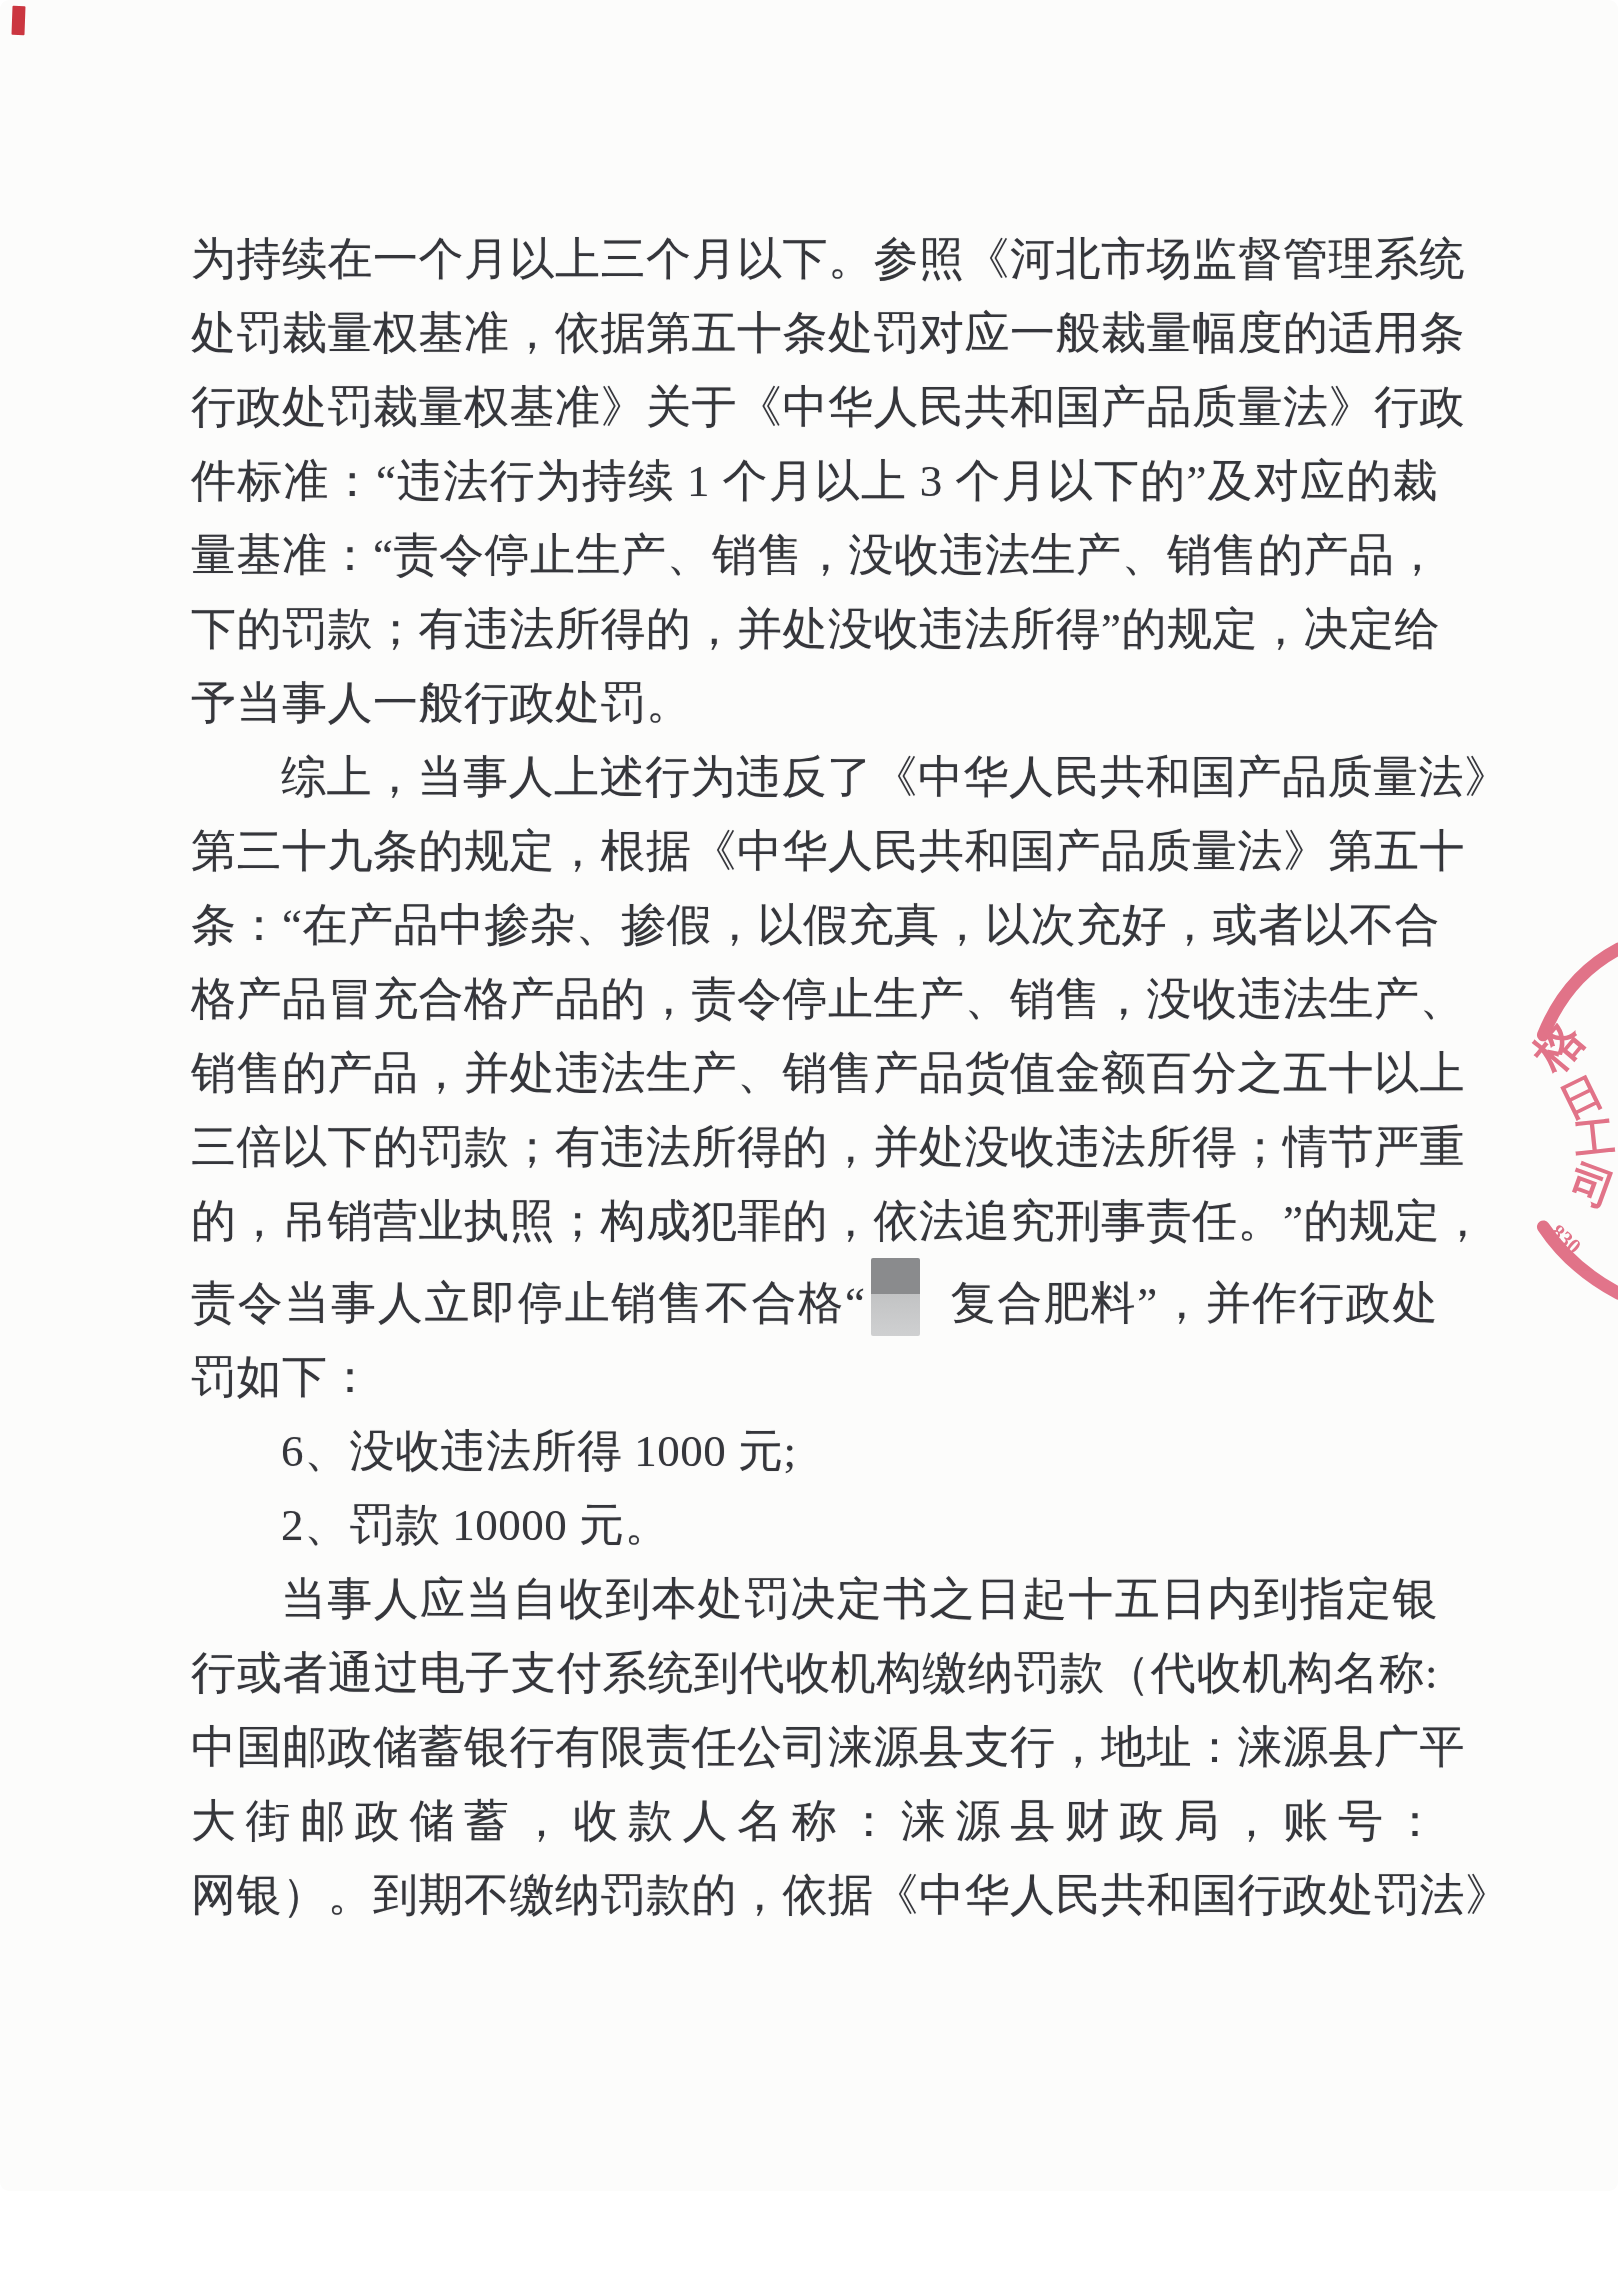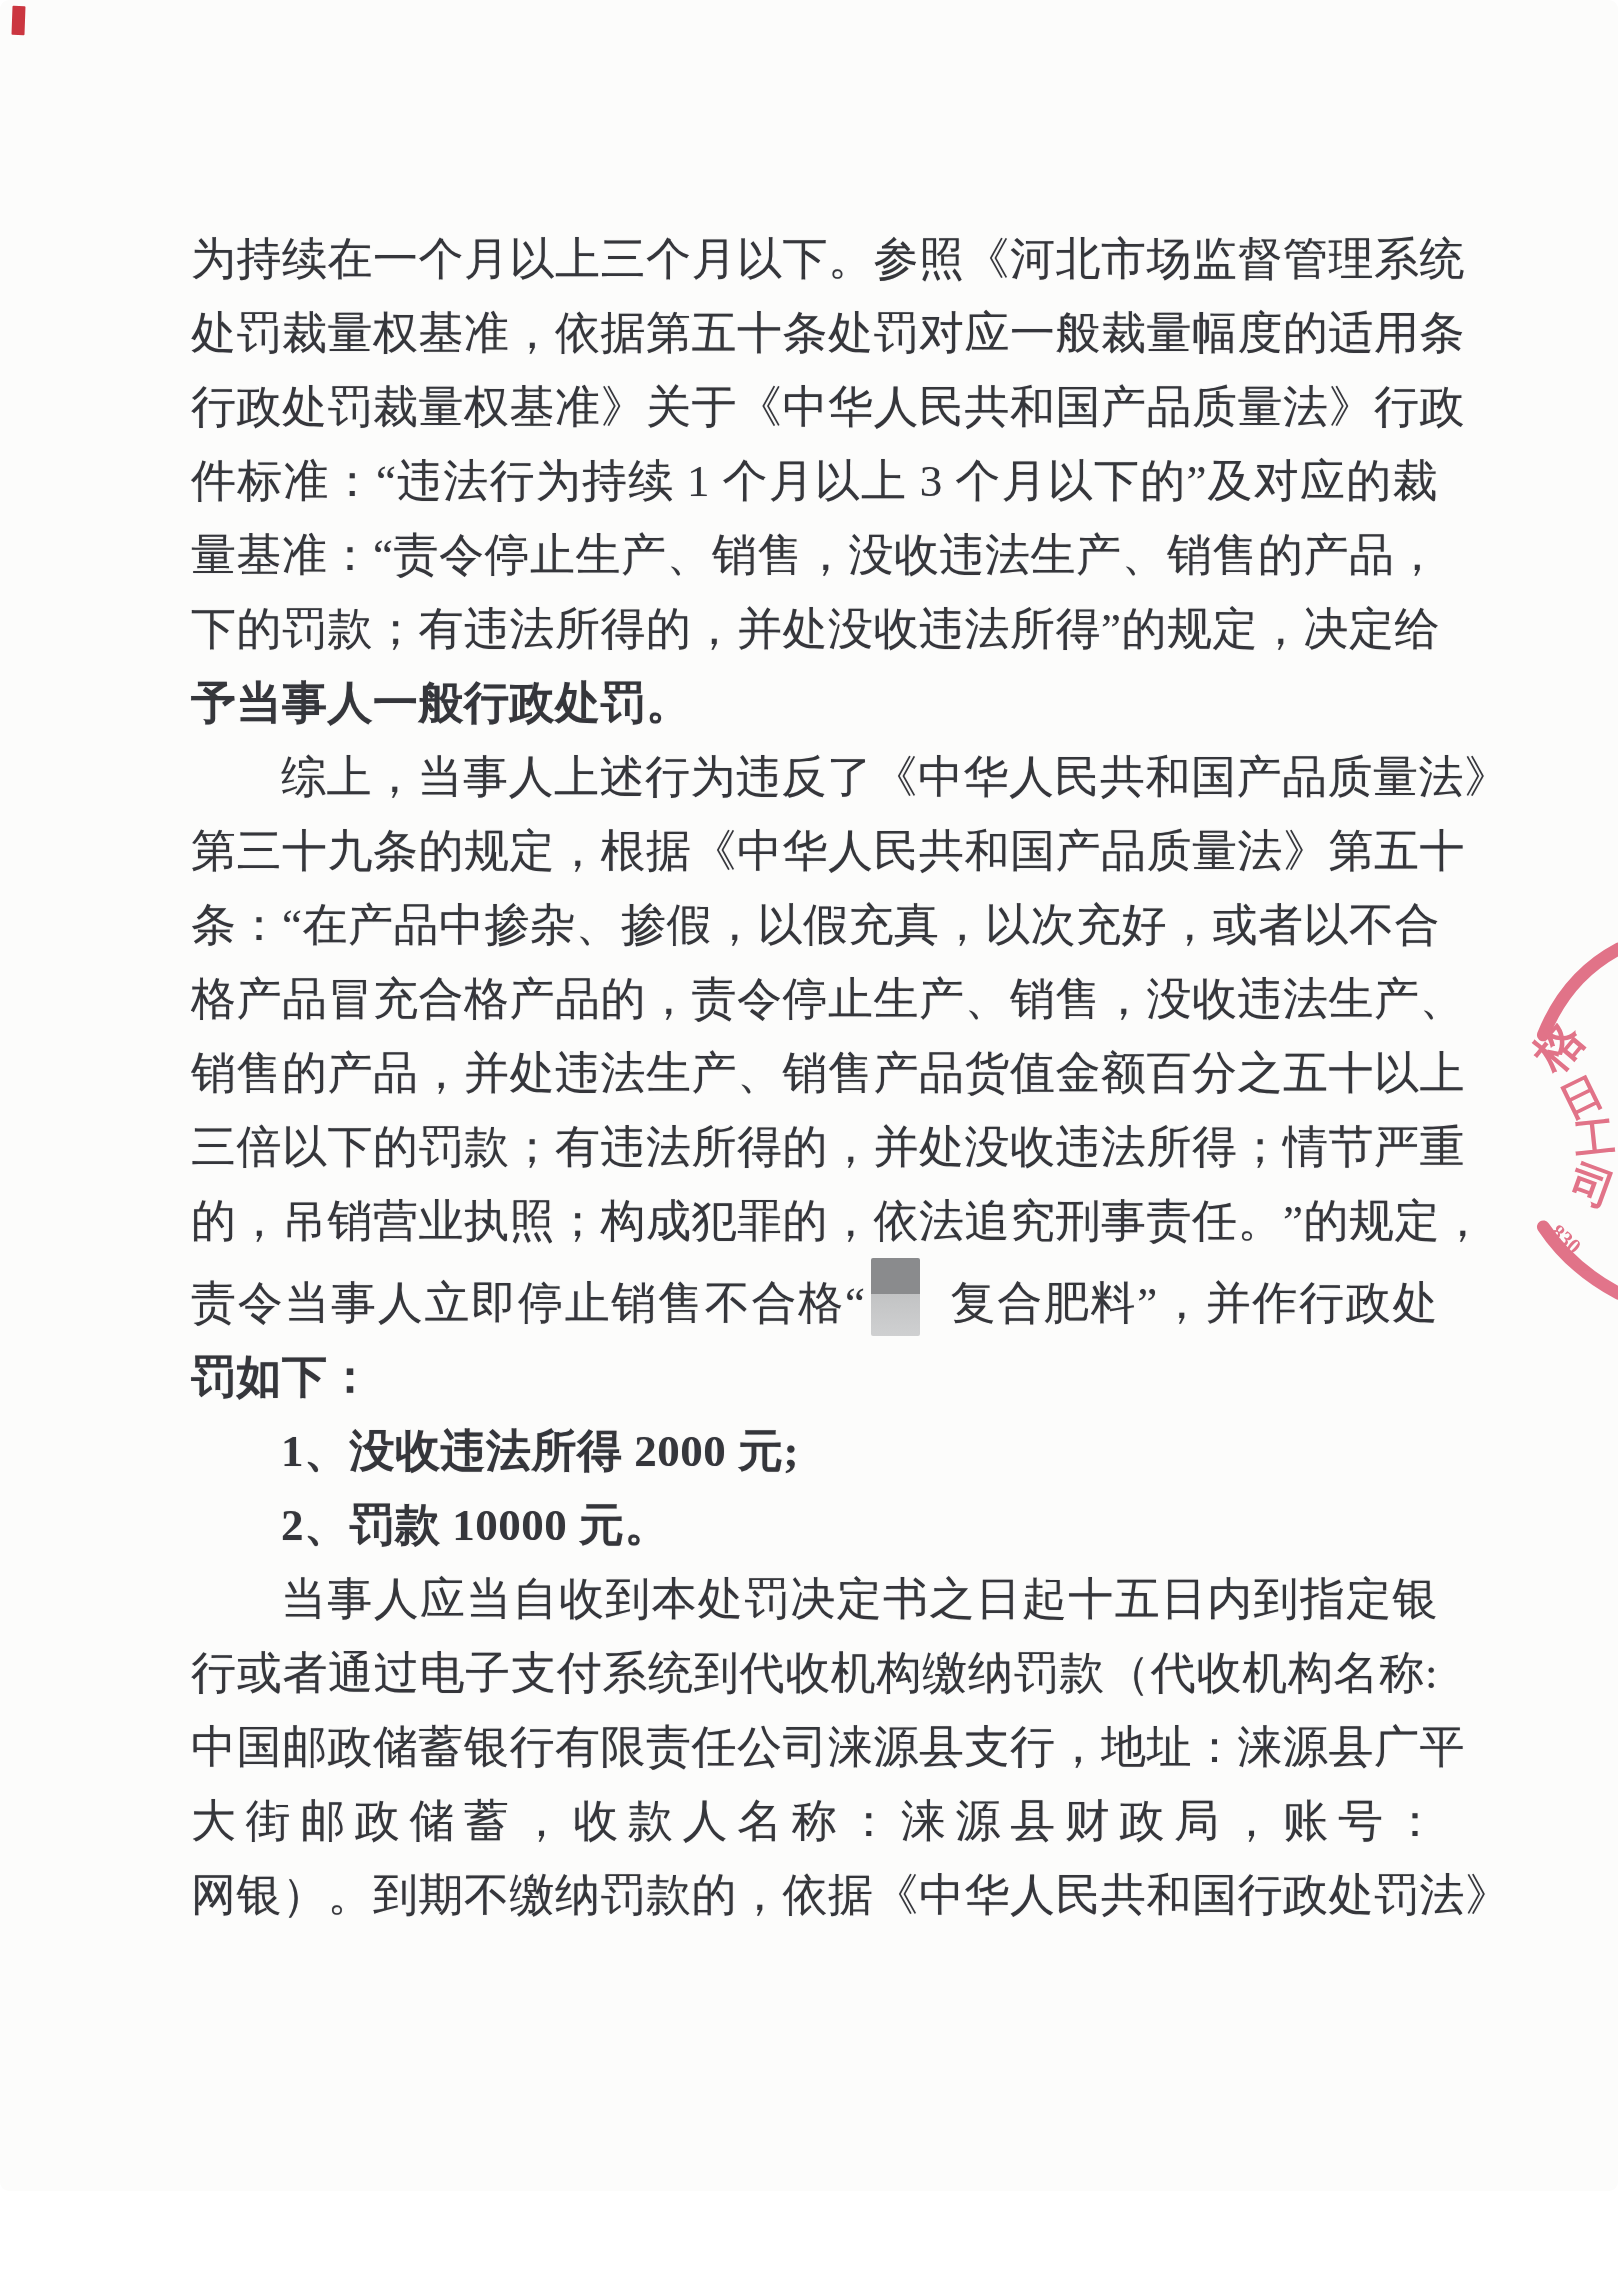--- a/index.html
+++ b/index.html
@@ -35,21 +35,20 @@
     text-shadow: 0 0 1px rgba(60,60,70,0.35);
   }
   .line {
     white-space: nowrap;
     text-align: justify;
     text-align-last: justify;
     text-justify: inter-character;
   }
   .line.short {
     text-align-last: left;
-    font-weight: bold;
   }
   .line.indent {
     padding-left: 90px;
   }
   .redaction {
     display: inline-block;
     width: 49px; height: 78px;
     margin: 0 29px 0 5.9px;
     vertical-align: -17.6px;
     background: linear-gradient(180deg, #8a8b8d 0%, #8a8b8d 46%, #c2c3c4 46%, #cfd0d1 100%);
@@ -81,21 +80,21 @@
       <div class="line short">予当事人一般行政处罚。</div>
       <div class="line indent">综上，当事人上述行为违反了《中华人民共和国产品质量法》</div>
       <div class="line">第三十九条的规定，根据《中华人民共和国产品质量法》第五十</div>
       <div class="line">条：“在产品中掺杂、掺假，以假充真，以次充好，或者以不合</div>
       <div class="line">格产品冒充合格产品的，责令停止生产、销售，没收违法生产、</div>
       <div class="line">销售的产品，并处违法生产、销售产品货值金额百分之五十以上</div>
       <div class="line">三倍以下的罚款；有违法所得的，并处没收违法所得；情节严重</div>
       <div class="line">的，吊销营业执照；构成犯罪的，依法追究刑事责任。”的规定，</div>
       <div class="line"><span>责令当事人立即停止销售不合格“</span><span class="redaction"></span><span>复合肥料”，并作行政处</span></div>
       <div class="line short">罚如下：</div>
-      <div class="line indent short">1、没收违法所得 2000 元;</div>
+      <div class="line indent short">6、没收违法所得 1000 元;</div>
       <div class="line indent short">2、罚款 10000 元。</div>
       <div class="line indent">当事人应当自收到本处罚决定书之日起十五日内到指定银</div>
       <div class="line">行或者通过电子支付系统到代收机构缴纳罚款（代收机构名称:</div>
       <div class="line">中国邮政储蓄银行有限责任公司涞源县支行，地址：涞源县广平</div>
       <div class="line">大街邮政储蓄，收款人名称：涞源县财政局，账号：</div>
       <div class="line">网银）。到期不缴纳罚款的，依据《中华人民共和国行政处罚法》</div>
     </div>
 
   <div class="seal">
     <svg width="168" height="372" viewBox="0 0 171 380">

